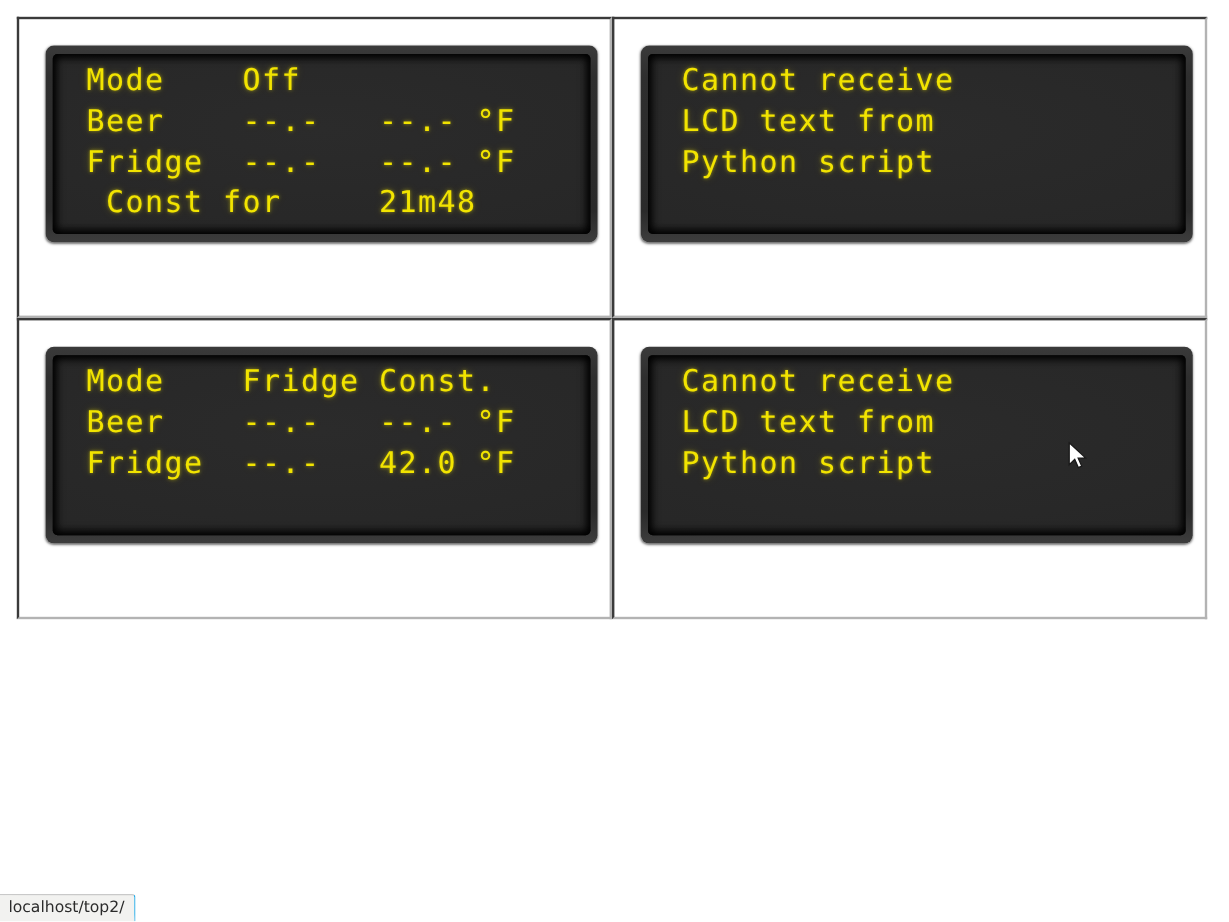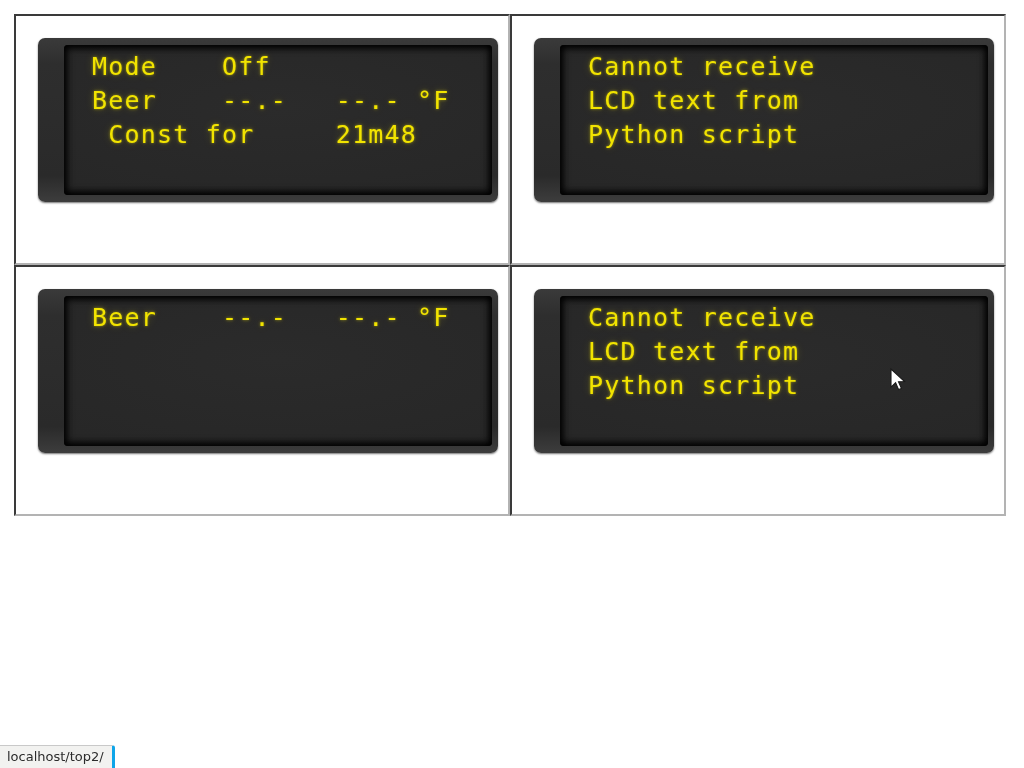--- a/index.html
+++ b/index.html
@@ -61,21 +61,20 @@
     border-radius: 4px;
     background:
       radial-gradient(130% 120% at 50% 42%, #2b2b2b 0%, #272727 55%, #1b1b1b 100%);
     box-shadow:
       inset 0 3px 7px rgba(0,0,0,0.85),
       inset 0 -3px 7px rgba(0,0,0,0.85),
       inset 3px 0 7px rgba(0,0,0,0.6),
       inset -3px 0 7px rgba(0,0,0,0.6);
     padding: 5px 0 5px 0;
     overflow: hidden;
-    margin-left: 20px;
   }
 
   .lcd-line {
     font-family: "DejaVu Sans Mono", "Liberation Mono", monospace;
     font-size: 25px;
     line-height: 34px;
     height: 34px;
     letter-spacing: 1.2px;
     color: #f2e400;
     white-space: pre;
@@ -94,21 +93,21 @@
   
   .status-bar {
     position: absolute;
     left: 0;
     bottom: 0;
     height: 22px;
     line-height: 22px;
     padding: 0 8px 0 7px;
     background: #f2f2f0;
     border-top: 1px solid #c9c9c9;
-    border-right: 3px solid #0ea5e9;
+    border-right: 1px solid #0ea5e9;
     border-top-right-radius: 3px;
     color: #2b2b2b;
     font-family: "DejaVu Sans", "Liberation Sans", sans-serif;
     font-size: 13px;
     white-space: nowrap;
   }
 
   
   .cursor {
     position: absolute;
@@ -124,40 +123,43 @@
 
 <div id="app">
 
   <div class="panel-grid">
 
     <div class="panel">
       <div class="lcd-bezel lcd-4">
         <div class="lcd-screen">
           <div class="lcd-line">Mode    Off</div>
           <div class="lcd-line">Beer    --.-   --.- °F</div>
+          <div class="lcd-line">Fridge  --.-   --.- °F</div>
           <div class="lcd-line"> Const for     21m48</div>
         </div>
       </div>
     </div>
 
     <div class="panel">
       <div class="lcd-bezel lcd-3">
         <div class="lcd-screen">
           <div class="lcd-line">Cannot receive</div>
           <div class="lcd-line">LCD text from</div>
           <div class="lcd-line">Python script</div>
           <div class="lcd-line blank"></div>
         </div>
       </div>
     </div>
 
     <div class="panel">
       <div class="lcd-bezel lcd-4">
         <div class="lcd-screen">
+          <div class="lcd-line">Mode    Fridge Const.</div>
           <div class="lcd-line">Beer    --.-   --.- °F</div>
+          <div class="lcd-line">Fridge  --.-   42.0 °F</div>
         </div>
       </div>
     </div>
 
     <div class="panel">
       <div class="lcd-bezel lcd-3">
         <div class="lcd-screen">
           <div class="lcd-line">Cannot receive</div>
           <div class="lcd-line">LCD text from</div>
           <div class="lcd-line">Python script</div>

